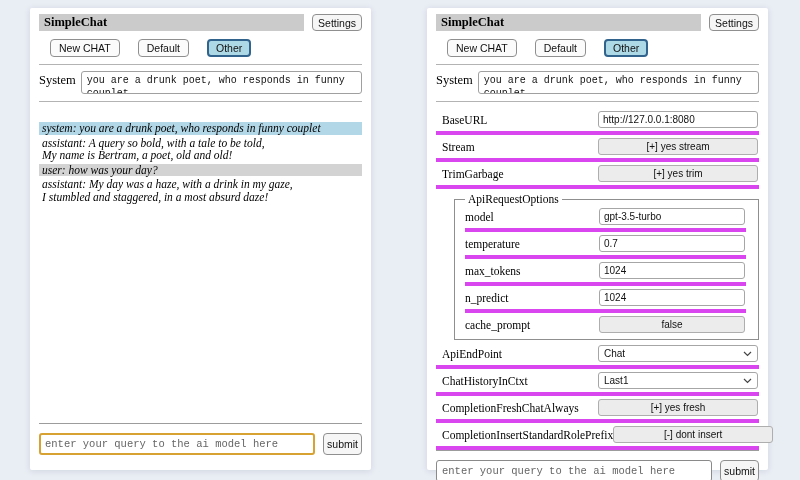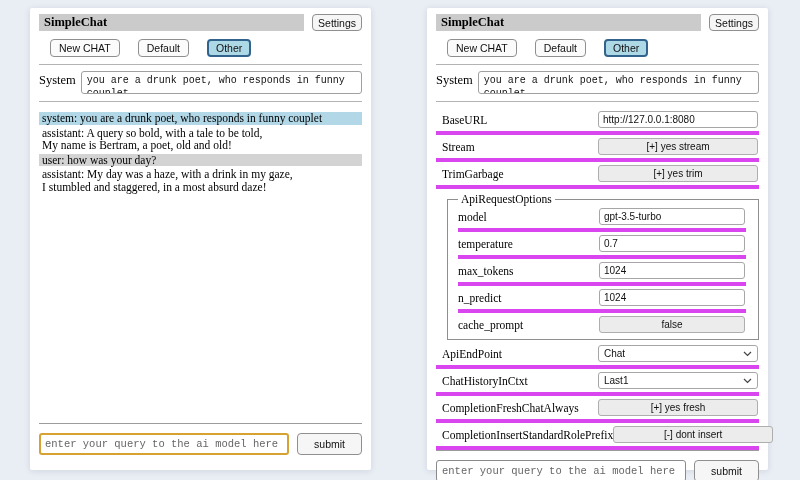--- a/index.html
+++ b/index.html
@@ -25,55 +25,55 @@
   hr.sep { border:none; border-top:1px solid #b3b3b3; margin:7px 0 6px 0; }
 
   
   .system-row { display:flex; gap:5px; }
   .system-label { font-size:12.5px; padding-top:2px; color:#000; }
   .system-ta { flex:1; height:23px; resize:none; overflow:hidden;
                font:10px/13px "Liberation Mono", monospace;
                border:1px solid #a0a0a0; border-radius:3px; padding:2px 5px; color:#111; }
 
   
-  .messages { margin-top:4px; }
+  .messages { margin-top:14px;font-style:italic; }
   .msg { font-size:11.5px; line-height:12.5px; padding:0 3px; margin-bottom:2px;
          white-space:pre-line; color:#000; }
   .msg.system { background:#b2d7e7; }
   .msg.user { background:#d3d3d3; }
 
   
   .settings { font-size:11.5px; color:#000; }
   .srow { display:flex; justify-content:space-between; align-items:center;
           padding:3px 1px 3px 6px; border-bottom:4px solid #d946ef; }
   .slabel { white-space:nowrap; }
   .ctrl { width:160px; flex:none; display:flex;justify-content:flex-end; }
   .sinput { width:100%; border:1px solid #a6a6a6; border-radius:3px;
             font:10px "Liberation Sans", sans-serif; padding:2px 4px; color:#111; }
   .sinput::placeholder { color:#9a9a9a; }
   .wbtn { width:100%; background:#ececec; border:1px solid #aeaeae; border-radius:3px;
           font:10px "Liberation Sans", sans-serif; padding:2px 0; color:#111; cursor:pointer; }
   .sselect { width:100%; background:#fff; border:1px solid #a6a6a6; border-radius:3px;
              font:10px "Liberation Sans", sans-serif; padding:2px 5px; cursor:pointer;
              display:flex; justify-content:space-between; align-items:center; color:#111; }
-  fieldset.aro { border:1px solid #8f8f8f; margin:4px 0 2px 11px; padding:0 12px 3px 10px; }
+  fieldset.aro { border:1px solid #8f8f8f; margin:4px 0 2px 18px; padding:0 12px 3px 10px; }
   fieldset.aro legend { font-size:11.5px; padding:0 3px; }
   fieldset.aro .srow { padding-left:0; }
   fieldset.aro .ctrl { width:146px; }
 
   .spacer { flex:1; }
 
   
   hr.qsep { border:none; border-top:1px solid #9c9c9c; margin:0 0 9px 0; }
   .query-row { display:flex; gap:8px; margin-bottom:15px; align-items:stretch; }
   .qinput { flex:1; font:10.5px "Liberation Mono", monospace; color:#111;
             border:1px solid #8a8a8a; border-radius:3px; padding:4px 5px; }
   .qinput::placeholder { color:#666; }
   .qinput.focused { border:2px solid #d7a231; padding:3px 4px; }
-  .submit-btn { padding:2px 16px;text-align:center; }
+  .submit-btn { padding:2px 3px;text-align:center; }
   .chev { flex:none; }
 </style>
 </head>
 <body>
 
 <div class="stage">
 
   <div class="panel">
     <div class="title-bar">
       <div class="app-title">SimpleChat</div>

